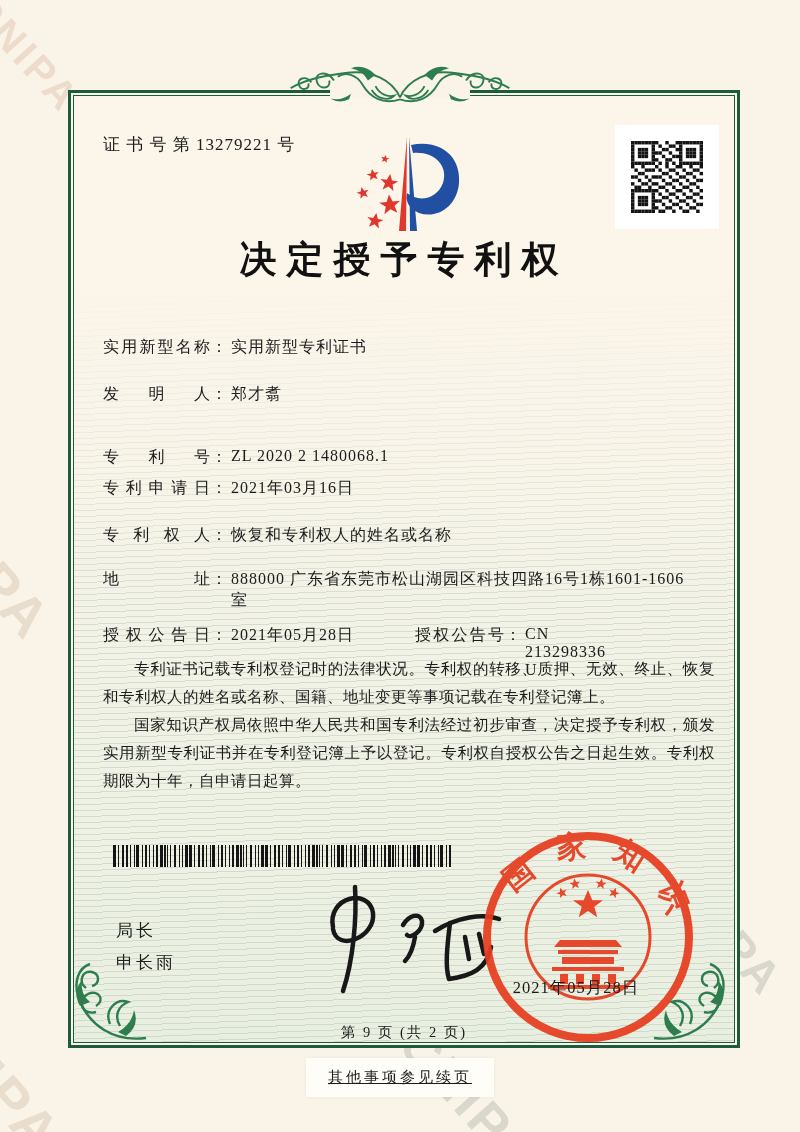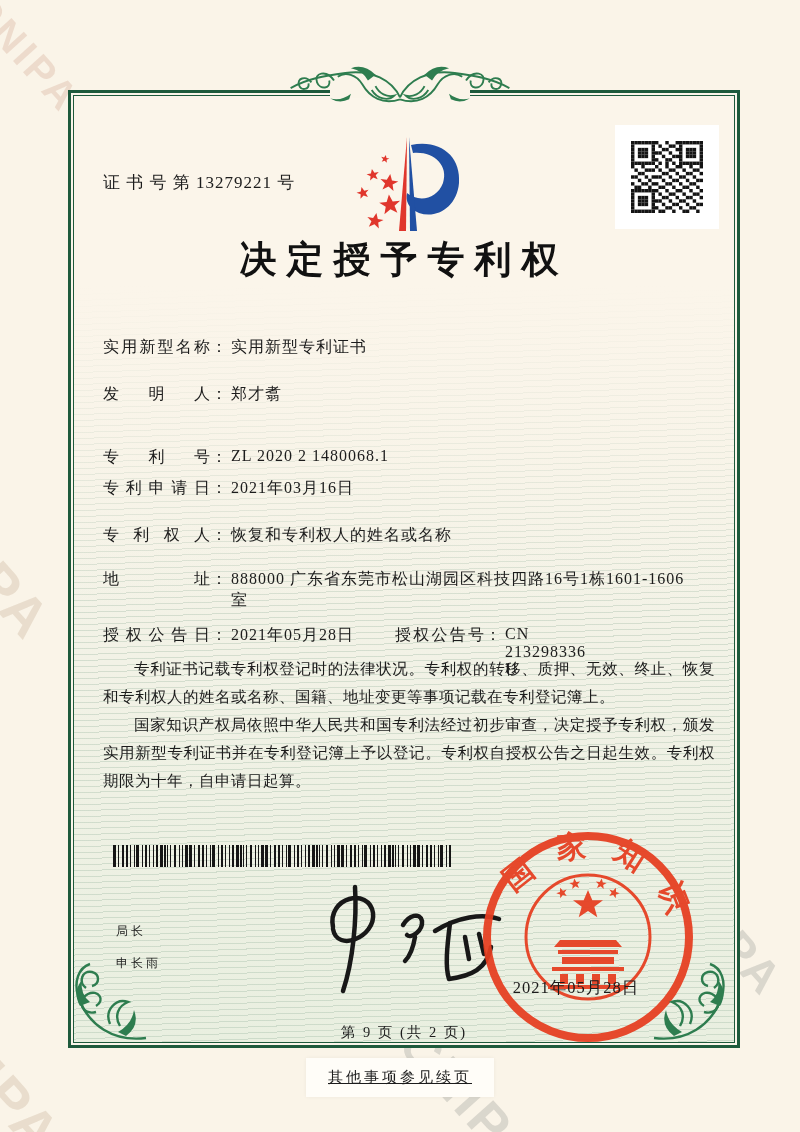--- a/index.html
+++ b/index.html
@@ -14,41 +14,41 @@
   
   .frame{position:absolute;left:68px;top:90px;width:666px;height:952px;
          border:3px solid #1e5a3c;background:#fbf5ea;}
   .frame::before{content:"";position:absolute;inset:2px;border:1px solid #1e5a3c;pointer-events:none;z-index:3;}
   .guilloche{position:absolute;inset:3px;z-index:0;
     background-image:
       linear-gradient(to bottom,#fbf5ea 0%,#fbf5ea 20%,rgba(251,245,234,0) 55%),
       repeating-linear-gradient(178deg, rgba(125,162,138,0.26) 0 1px, transparent 1px 6px),
       linear-gradient(to bottom,#fbf5ea 0%,#f2f2e6 60%,#e9efe0 100%);}
   .inner{position:absolute;inset:0;z-index:2;}
-  .cert-no{position:absolute;left:32px;top:40px;font-size:17px;letter-spacing:1px;margin-top:38px;}
+  .cert-no{position:absolute;left:32px;top:40px;font-size:17px;letter-spacing:1px;}
   .qr-box{position:absolute;right:18px;top:32px;width:104px;height:104px;background:#fff;
           display:flex;align-items:center;justify-content:center;}
   .qr{width:72px;height:72px;}
   .logo{position:absolute;left:262px;top:38px;width:144px;height:112px;}
   .title{position:absolute;left:0;top:142px;width:100%;text-align:center;
          font-size:37px;font-weight:bold;letter-spacing:10px;color:#111;}
   .fields{position:absolute;left:32px;top:244px;width:612px;font-size:16px;}
   .frow{position:absolute;left:0;display:flex;align-items:flex-start;}
   .f-label{display:inline-block;width:108px;text-align:justify;text-align-last:justify;letter-spacing:1px;flex:none;}
   .f-colon{flex:none;}
   .f-value{margin-left:4px;letter-spacing:1px;}
   .addr .f-value{width:468px;}
-  .grant2{position:absolute;left:292px;top:0;display:flex;}
+  .grant2{position:absolute;left:312px;top:0;display:flex;}
   .grant2 .f-label{width:90px;}
   .body-text{position:absolute;left:32px;top:562px;width:612px;font-size:15.5px;line-height:28px;
              text-align:justify;letter-spacing:0.5px;}
   .body-text p{margin:0;text-indent:2em;}
   .barcode{position:absolute;left:42px;top:752px;width:345px;height:22px;}
   .signer{position:absolute;left:45px;top:822px;font-family:"Liberation Sans","DejaVu Sans",sans-serif;
-          font-size:12px;letter-spacing:3px;line-height:32px;color:#222;}
+          font-size:17px;letter-spacing:3px;line-height:32px;color:#222;}
   .sig{position:absolute;left:248px;top:786px;width:190px;height:118px;}
   .seal{position:absolute;left:409px;top:736px;width:216px;height:216px;opacity:0.93;}
   .seal-date{position:absolute;left:420px;top:884px;width:170px;text-align:center;
              font-size:16.5px;letter-spacing:1px;color:#1b1b1b;}
   .page-num{position:absolute;left:0;top:930px;width:100%;text-align:center;font-size:14.5px;letter-spacing:2px;}
   .cont-note{position:absolute;left:50%;transform:translateX(-50%);top:1058px;background:#fffdf8;
              padding:10px 22px;font-size:15px;letter-spacing:3px;box-shadow:0 0 4px rgba(0,0,0,0.05);text-decoration:underline;}
   .ornament-top{position:absolute;left:284px;top:56px;width:232px;height:66px;z-index:4;}
   .orn-gap{position:absolute;left:330px;top:84px;width:140px;height:14px;background:#faf4e8;z-index:3;}
   .corner{position:absolute;width:86px;height:86px;z-index:4;}

